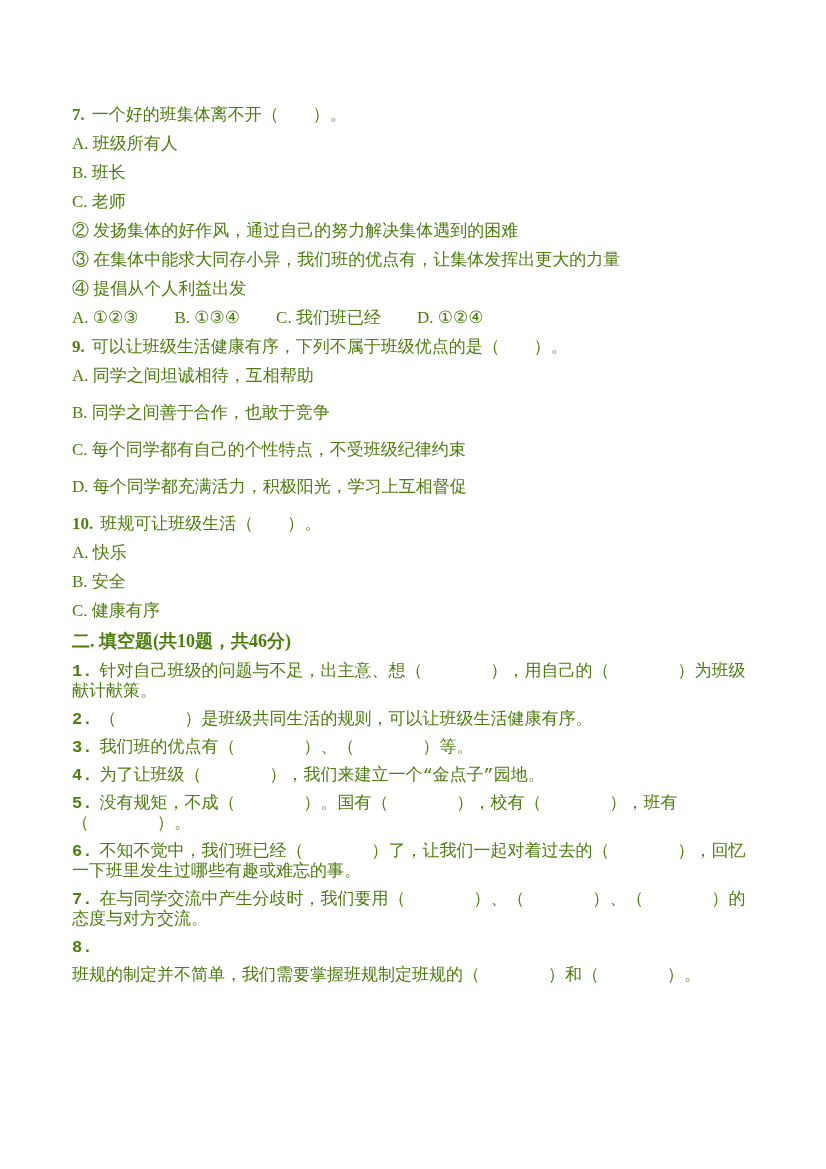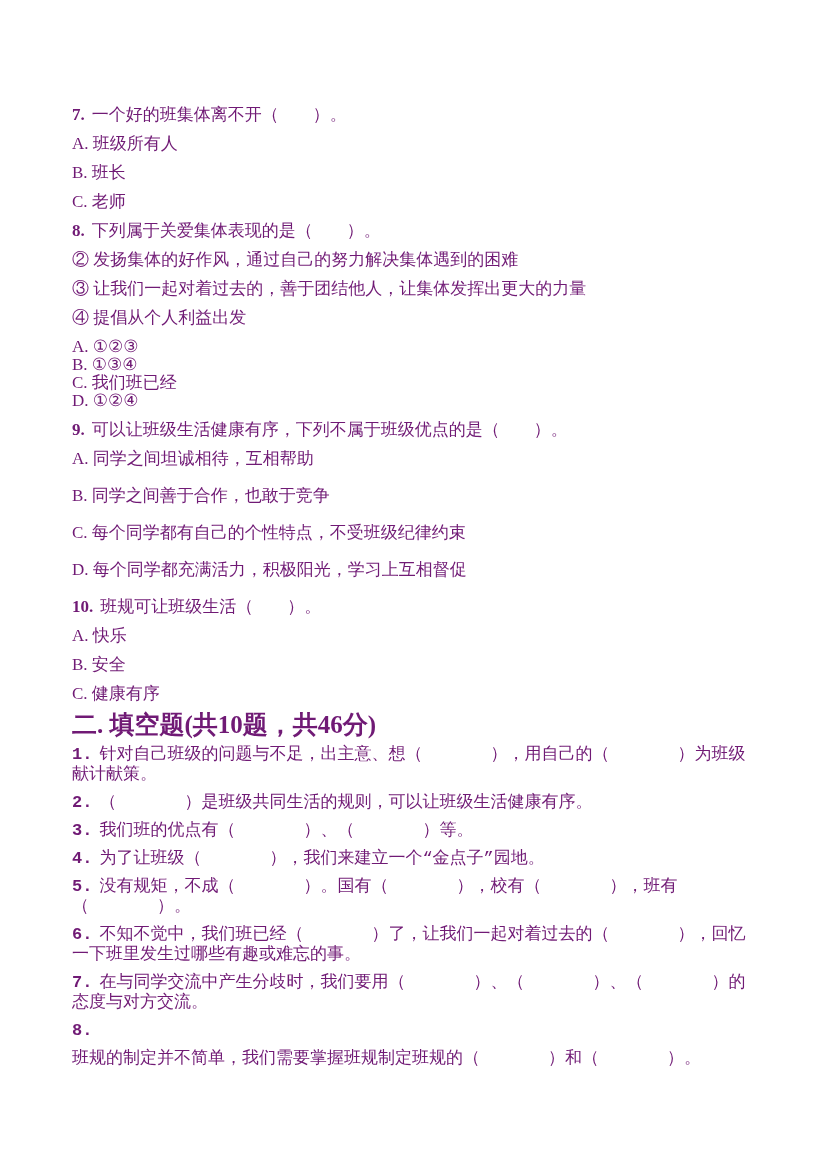--- a/index.html
+++ b/index.html
@@ -8,21 +8,21 @@
     background: #ffffff;
   }
   .page {
     position: relative;
     width: 826px;
     height: 1169px;
     margin: 0 auto;
     background: #ffffff;
     box-sizing: border-box;
     padding: 106px 72px 12px 72px;
-    color: #701a75;
+    color: #4d7c0f;
     font-family: "Liberation Serif", "DejaVu Serif", serif;
     font-size: 17px;
     overflow: hidden;
   }
   
   .s1 p {
     margin: 0 0 11px 0;
     line-height: 18px;
     white-space: normal;
   }
@@ -30,26 +30,25 @@
   .s1 p.sp {
     margin-bottom: 19px;
   }
   .qnum {
     font-weight: 700;
     margin-right: 7px;
   }
   .ansrow {
     display: flex;
     column-gap: 36px;
-    flex-direction: column;
   }
   .ansrow span { white-space: nowrap; }
   
   .heading {
-    font-size: 25px;
+    font-size: 18px;
     font-weight: 700;
     line-height: 21px;
     margin: 7px 0 10px 0;
   }
   
   .s2 p {
     margin: 0 0 8px 0;
     line-height: 20px;
     font-family: Liberation Mono, monospace;
   }
@@ -59,23 +58,22 @@
 
 <div class="page">
 
   <section class="s1">
 
     <p><b class="qnum">7.</b><span>一个好的班集体离不开（　　）。</span></p>
     <p><span>A. 班级所有人</span></p>
     <p><span>B. 班长</span></p>
     <p><span>C. 老师</span></p>
 
-    <p><b class="qnum">8.</b><span>下列属于关爱集体表现的是（　　）。</span></p>
     <p><span>② 发扬集体的好作风，通过自己的努力解决集体遇到的困难</span></p>
-    <p><span>③ 让我们一起对着过去的，善于团结他人，让集体发挥出更大的力量</span></p>
+    <p><span>③ 在集体中能求大同存小异，我们班的优点有，让集体发挥出更大的力量</span></p>
     <p><span>④ 提倡从个人利益出发</span></p>
     <p class="ansrow">
       <span>A. ①②③</span>
       <span>B. ①③④</span>
       <span>C. 我们班已经</span>
       <span>D. ①②④</span>
     </p>
 
     <p><b class="qnum">9.</b><span>可以让班级生活健康有序，下列不属于班级优点的是（　　）。</span></p>
     <p class="sp"><span>A. 同学之间坦诚相待，互相帮助</span></p>

